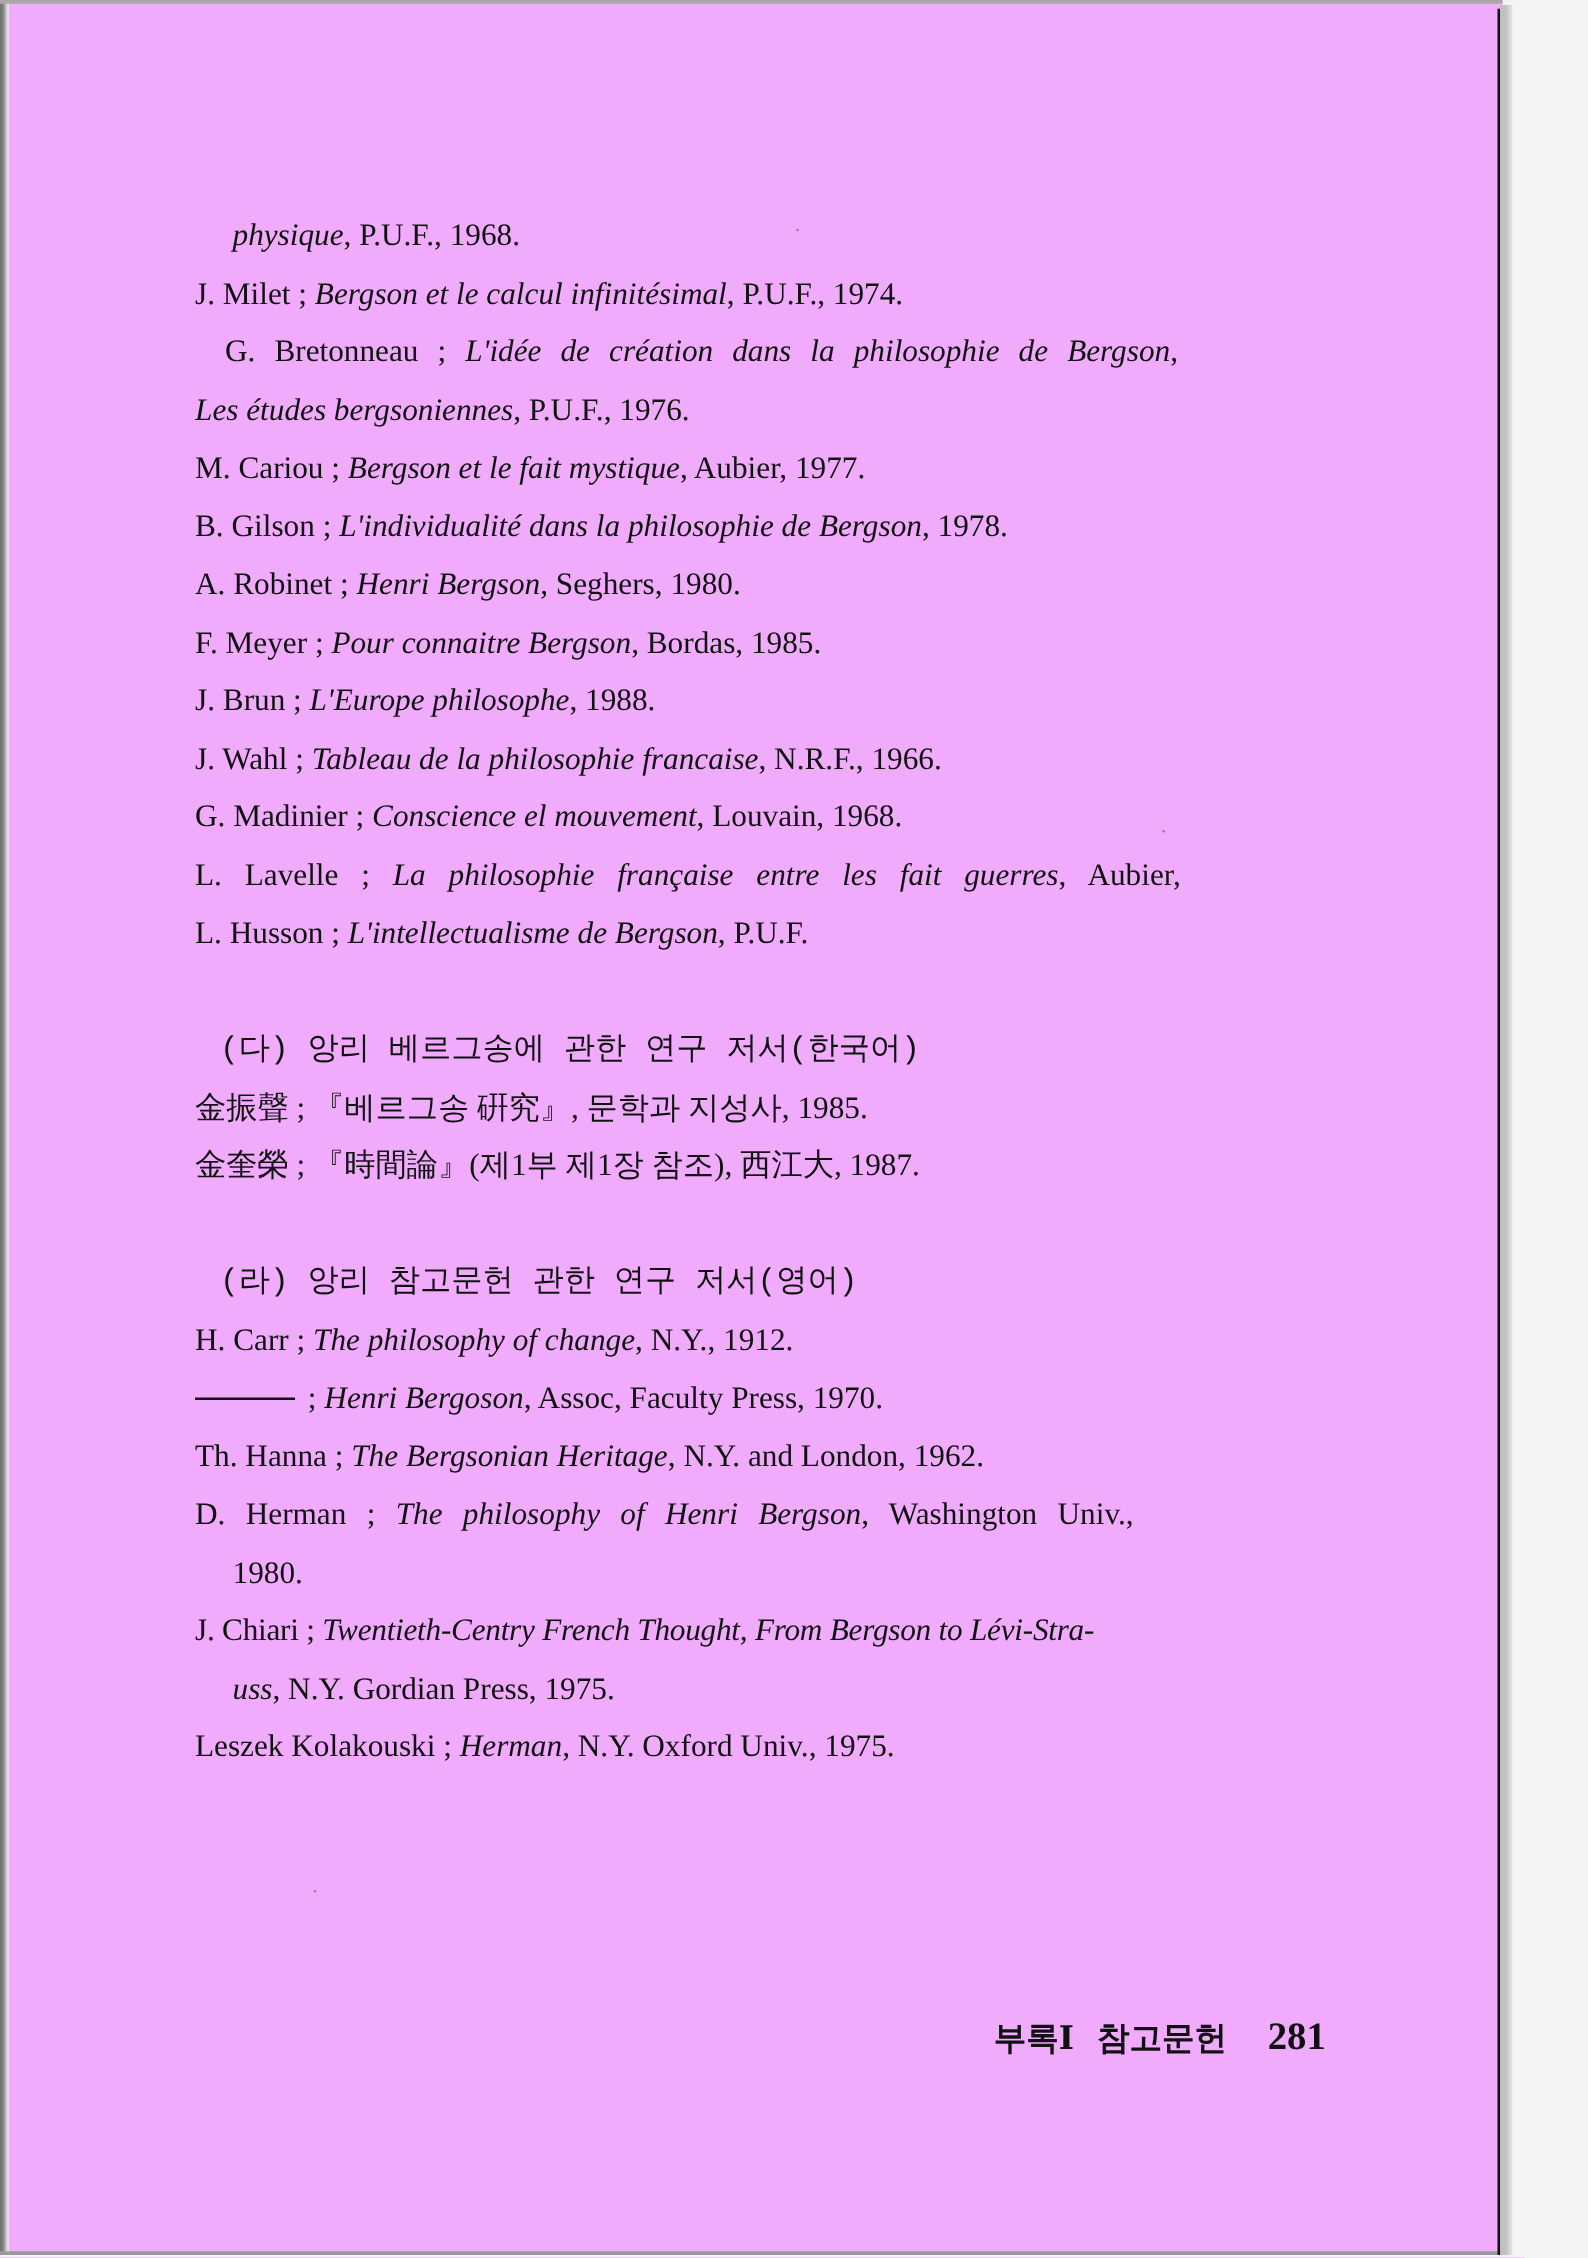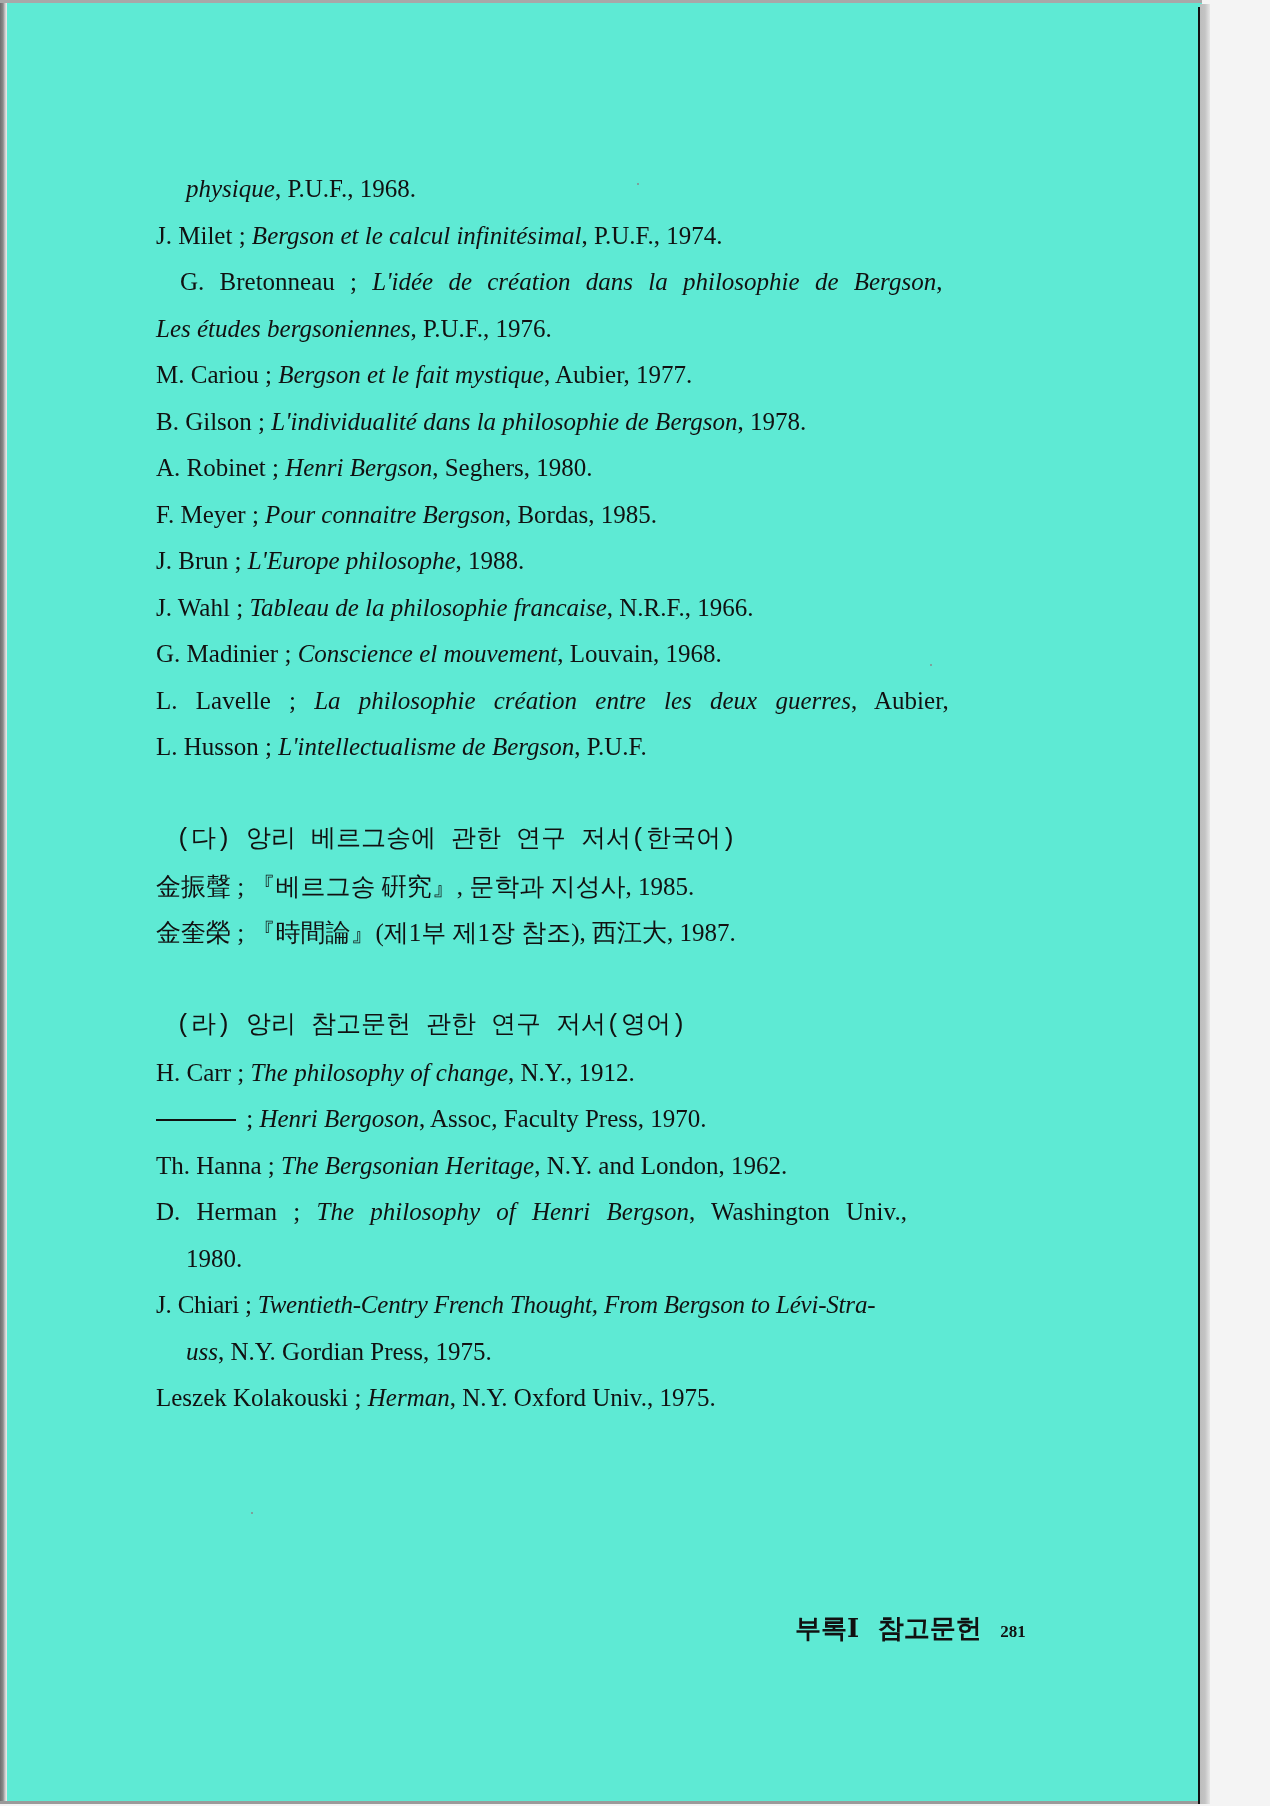--- a/index.html
+++ b/index.html
@@ -4,21 +4,21 @@
 <style>
   html, body { margin: 0; padding: 0; }
   body {
     width: 1270px; height: 1806px; position: relative; overflow: hidden;
     background: #f4f4f4;
     font-family: "Liberation Serif", "DejaVu Serif", serif;
     color: #111;
   }
   .page {
     position: absolute; left: 0; top: 0; width: 1202px; height: 1804px;
-    background: #5eead4;
+    background: #f0abfc;
     border-top: 3px solid #a8a8a8;
     border-bottom: 3px solid #9a9a9a;
     box-sizing: border-box;
   }
   .page-left-edge {
     position: absolute; left: 0; top: 0; width: 7px; height: 100%;
     background: linear-gradient(to right, #6d6d6d 0, #8a8a8a 3px, #c8c8c8 5px, #f0f0f0 7px);
   }
   .page-right-edge {
     position: absolute; left: 1198px; top: 4px; width: 2px; height: 1797px; background: #111;
@@ -35,21 +35,21 @@
   .indent { padding-left: 30px; }
   .it { font-style: italic; }
   .gap { height: 46.5px; }
   .heading { padding-left: 20px; font-family: Liberation Mono, monospace; }
   .blank-author { display: inline-block; width: 80px; border-bottom: 2px solid #111; height: 14px; margin-right: 4px; vertical-align: 6px; }
   .footer {
     position: absolute; left: 795px; top: 1608px; font-size: 26px; font-weight: bold;
     white-space: nowrap;
   }
   .footer span { margin-right: 12px; }
-  .footer .pnum { font-size: 17px; }
+  .footer .pnum { margin-left: 14px; font-size: 31px; }
   .speck { position: absolute; width: 2px; height: 2px; background: #888; border-radius: 1px; }
 </style>
 </head>
 <body>
 
 <div class="page">
   <div class="page-left-edge"></div>
   <div class="page-right-edge"></div>
 
   <div class="content">
@@ -93,21 +93,21 @@
 
     <div class="line">
       <span>J. Wahl</span><span> ; </span><span class="it">Tableau de la philosophie francaise</span><span>, N.R.F., 1966.</span>
     </div>
 
     <div class="line">
       <span>G. Madinier</span><span> ; </span><span class="it">Conscience el mouvement</span><span>, Louvain, 1968.</span>
     </div>
 
     <div class="line" style="word-spacing:12px;">
-      <span>L. Lavelle</span><span> ; </span><span class="it">La philosophie création entre les deux guerres</span><span>, Aubier,</span>
+      <span>L. Lavelle</span><span> ; </span><span class="it">La philosophie française entre les fait guerres</span><span>, Aubier,</span>
     </div>
 
     <div class="line">
       <span>L. Husson</span><span> ; </span><span class="it">L'intellectualisme de Bergson</span><span>, P.U.F.</span>
     </div>
 
     <div class="gap"></div>
 
     <div class="line heading">(다) 앙리 베르그송에 관한 연구 저서(한국어)</div>
     <div class="line">

